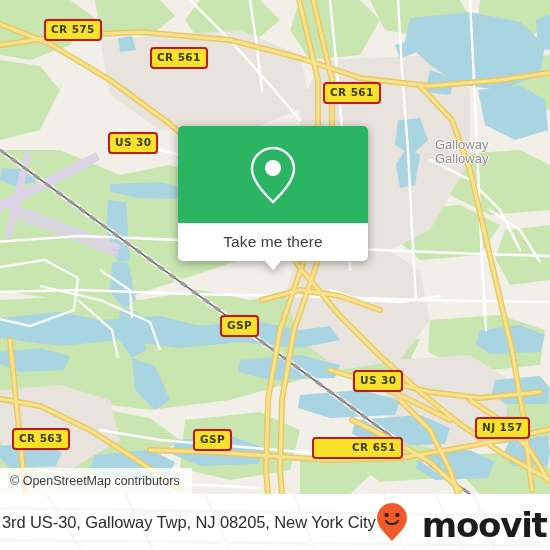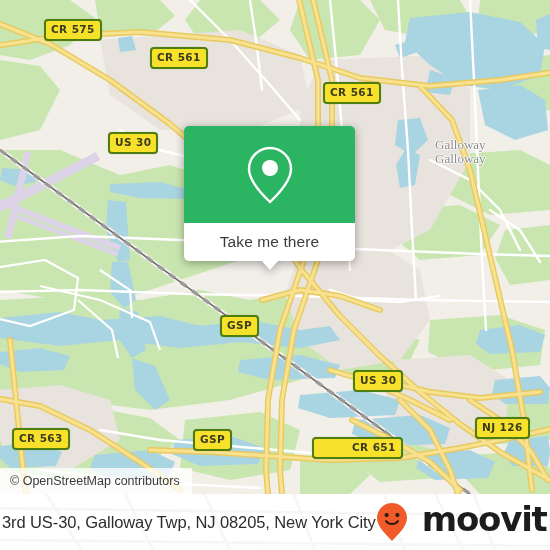--- a/index.html
+++ b/index.html
@@ -25,42 +25,42 @@
     height: 494px;
     overflow: hidden;
     background: #f2efe9;
   }
   #map-svg { position: absolute; top: 0; left: 0; display: block; }
 
   
   .shield {
     position: absolute;
     background: #f7e12a;
-    border: 2px solid #4d7c0f;
+    border: 2px solid #b91c1c;
     border-radius: 4px;
     color: #3b3b20;
     font-size: 10.5px;
     font-weight: bold;
     letter-spacing: 0.4px;
     line-height: 1;
     padding: 3px 5px 4px 5px;
     white-space: nowrap;
     font-family: "DejaVu Sans", sans-serif;
     box-shadow: 0 0 0 0.5px rgba(0,0,0,0.07);
   }
 
   
   .place-label {
     position: absolute;
     color: #8c8c8c;
     font-size: 13px;
     line-height: 14px;
     text-align: center;
     white-space: nowrap;
-    font-family: Liberation Serif, serif;
+    font-family: Liberation Sans, sans-serif;
     text-shadow:
       1px 0 0 rgba(255,255,255,.85), -1px 0 0 rgba(255,255,255,.85),
       0 1px 0 rgba(255,255,255,.85), 0 -1px 0 rgba(255,255,255,.85);
   }
 
   
   #attribution {
     position: absolute;
     left: 0;
     bottom: 0;
@@ -71,23 +71,23 @@
     background: rgba(255,255,255,0.78);
     color: #3a3a3a;
     font-size: 12.5px;
     font-family: "Liberation Sans", sans-serif;
     white-space: nowrap;
   }
 
   
   #popup {
     position: absolute;
-    left: 184px;
+    left: 178px;
     top: 126px;
-    width: 171px;
+    width: 190px;
     filter: drop-shadow(0 2px 5px rgba(0,0,0,0.35));
   }
   #popup-head {
     height: 97px;
     background: #2bb563;
     border-radius: 5px 5px 0 0;
     display: flex;
     align-items: center;
     justify-content: center;
   }
@@ -141,21 +141,21 @@
     position: relative;
     color: #2d2d2d;
     font-size: 16.5px;
     font-family: "Liberation Sans", sans-serif;
     white-space: nowrap;
     letter-spacing: -0.1px;
   }
   #brand {
     position: relative;
     display: flex;
-    align-items: flex-start;
+    align-items: flex-end;
     gap: 14px;
   }
   #brand-word {
     color: #1c1c1c;
     font-size: 34px;
     font-weight: bold;
     letter-spacing: -1.2px;
     font-family: "DejaVu Sans", sans-serif;
     line-height: 1;
   }
@@ -329,21 +329,21 @@
       <div>Galloway</div>
       <div>Galloway</div>
     </div>
 
     <div class="shield" style="left:44px; top:19px;">CR 575</div>
     <div class="shield" style="left:150px; top:47px;">CR 561</div>
     <div class="shield" style="left:323px; top:82px;">CR 561</div>
     <div class="shield" style="left:108px; top:132px;">US 30</div>
     <div class="shield" style="left:220px; top:315px;">GSP</div>
     <div class="shield" style="left:353px; top:370px;">US 30</div>
-    <div class="shield" style="left:475px; top:417px;">NJ 126</div>
+    <div class="shield" style="left:475px; top:417px;">NJ 157</div>
     <div class="shield" style="left:12px; top:428px;">CR 563</div>
     <div class="shield" style="left:193px; top:429px;">GSP</div>
     <div class="shield" style="left:312px; top:437px;padding-left:38px;">CR 651</div>
 
     <div id="popup">
       <div id="popup-head">
         <svg width="54" height="62" viewBox="0 0 54 62">
           <path d="M27 4 C15.4 4 6 13.4 6 25 C6 36 17 48.5 27 58 C37 48.5 48 36 48 25 C48 13.4 38.6 4 27 4 Z" fill="none" stroke="#ffffff" stroke-width="2.4"></path>
           <circle cx="27" cy="24" r="8" fill="#ffffff"></circle>
         </svg>

